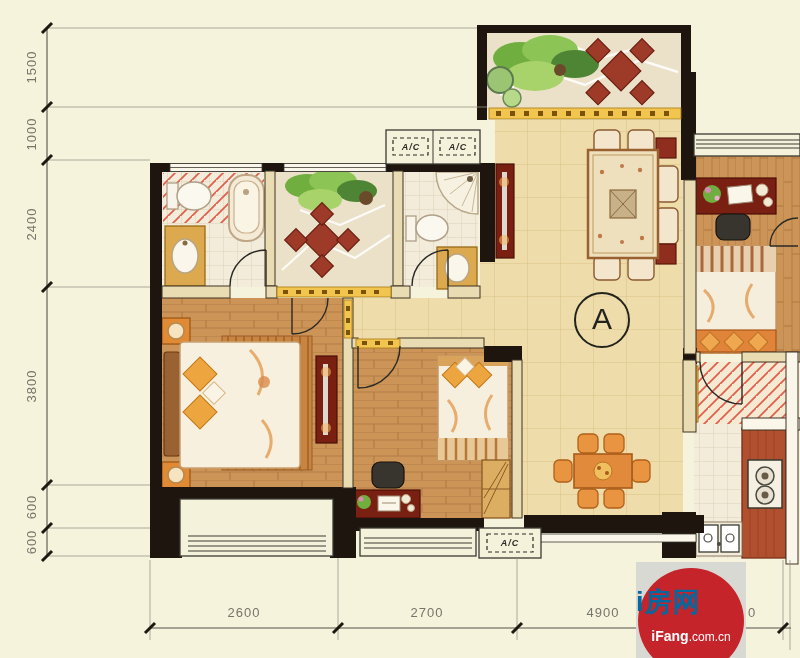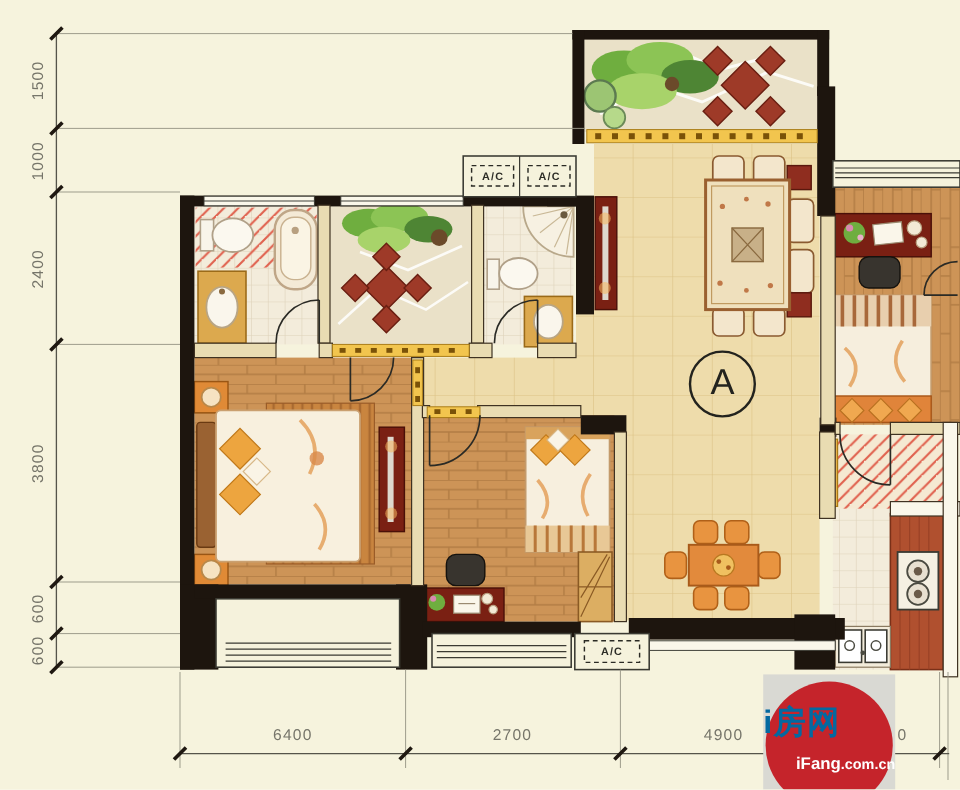--- a/index.html
+++ b/index.html
@@ -3,31 +3,31 @@
 <meta charset="utf-8">
 <style>
   html,body{margin:0;padding:0;}
   .stage{position:relative;width:800px;height:658px;background:#f6f3dd;overflow:hidden;
          font-family:"Liberation Sans",sans-serif;}
   .stage svg{position:absolute;left:0;top:0;}
   .txt{position:absolute;color:#76756a;font-size:13px;letter-spacing:1px;z-index:4;
        transform:translate(-50%,-50%);white-space:nowrap;}
   .dimv{transform:translate(-50%,-50%) rotate(-90deg);}
   .ac{position:absolute;z-index:4;font-size:9px;color:#2c2c26;letter-spacing:1px;
-      transform:translate(-50%,-50%);font-weight:bold;}
+      transform:translate(-50%,-50%);font-weight:bold;font-style:italic;}
   .unitA{position:absolute;z-index:4;font-size:30px;color:#23231e;
          transform:translate(-50%,-52%);font-weight:400;}
   .logo{position:absolute;left:636px;top:562px;width:110px;height:96px;background:#d9d9d3;
         z-index:5;overflow:hidden;}
   .logo .disc{position:absolute;left:2px;top:6px;width:106px;height:106px;border-radius:50%;
         background:#c5242b;}
   .logo .brand{position:absolute;left:0;top:22px;width:100%;color:#0369a1;
         font-size:27px;font-weight:bold;letter-spacing:1px;}
-  .logo .dom{position:absolute;left:0;top:66px;width:100%;text-align:right;color:#fff;
-        font-size:12px;font-weight:bold;}
+  .logo .dom{position:absolute;left:0;top:66px;width:100%;text-align:center;color:#fff;
+        font-size:12px;}
   .logo .dom b{font-size:14px;}
 </style>
 </head>
 <body>
 
 <div class="stage">
 
 <svg width="800" height="658" viewBox="0 0 800 658">
 <defs>
   <pattern id="livTile" width="33" height="33" patternUnits="userSpaceOnUse">
@@ -406,21 +406,21 @@
 </g>
 </svg>
 
 <div class="txt dimv" style="left:31px;top:67px">1500</div>
 <div class="txt dimv" style="left:31px;top:134px">1000</div>
 <div class="txt dimv" style="left:31px;top:224px">2400</div>
 <div class="txt dimv" style="left:31px;top:386px">3800</div>
 <div class="txt dimv" style="left:31px;top:507px">600</div>
 <div class="txt dimv" style="left:31px;top:542px">600</div>
 
-<div class="txt" style="left:244px;top:612px">6400</div>
+<div class="txt" style="left:244px;top:612px">2600</div>
 <div class="txt" style="left:427px;top:612px">2700</div>
 <div class="txt" style="left:603px;top:612px">4900</div>
 <div class="txt" style="left:752px;top:612px">0</div>
 
 <div class="ac" style="left:411px;top:147px">A/C</div>
 <div class="ac" style="left:458px;top:147px">A/C</div>
 <div class="ac" style="left:510px;top:543px">A/C</div>
 
 <div class="unitA" style="left:602px;top:320px">A</div>
 

